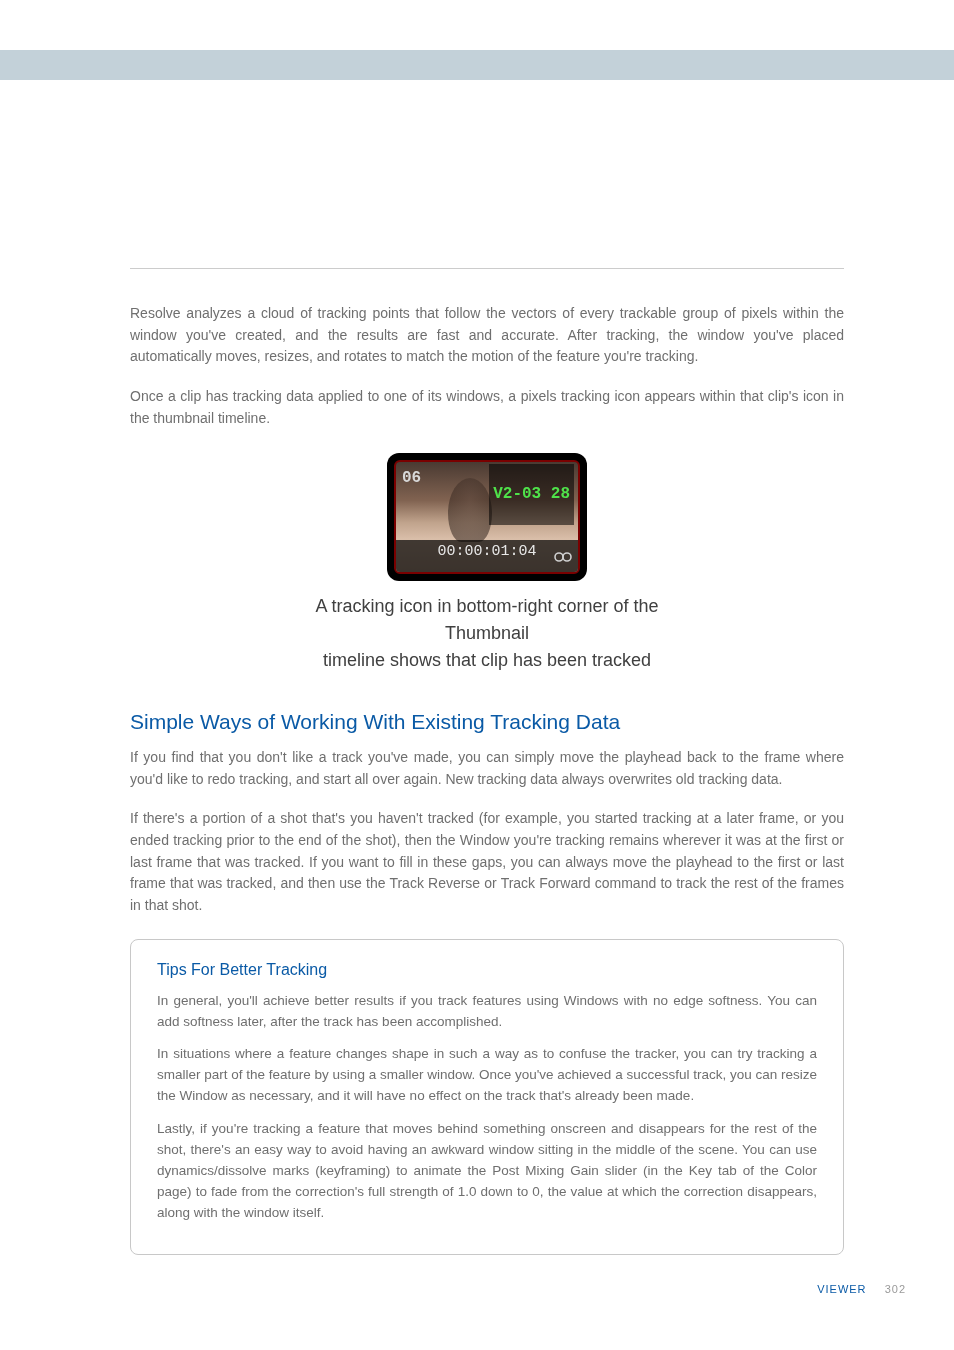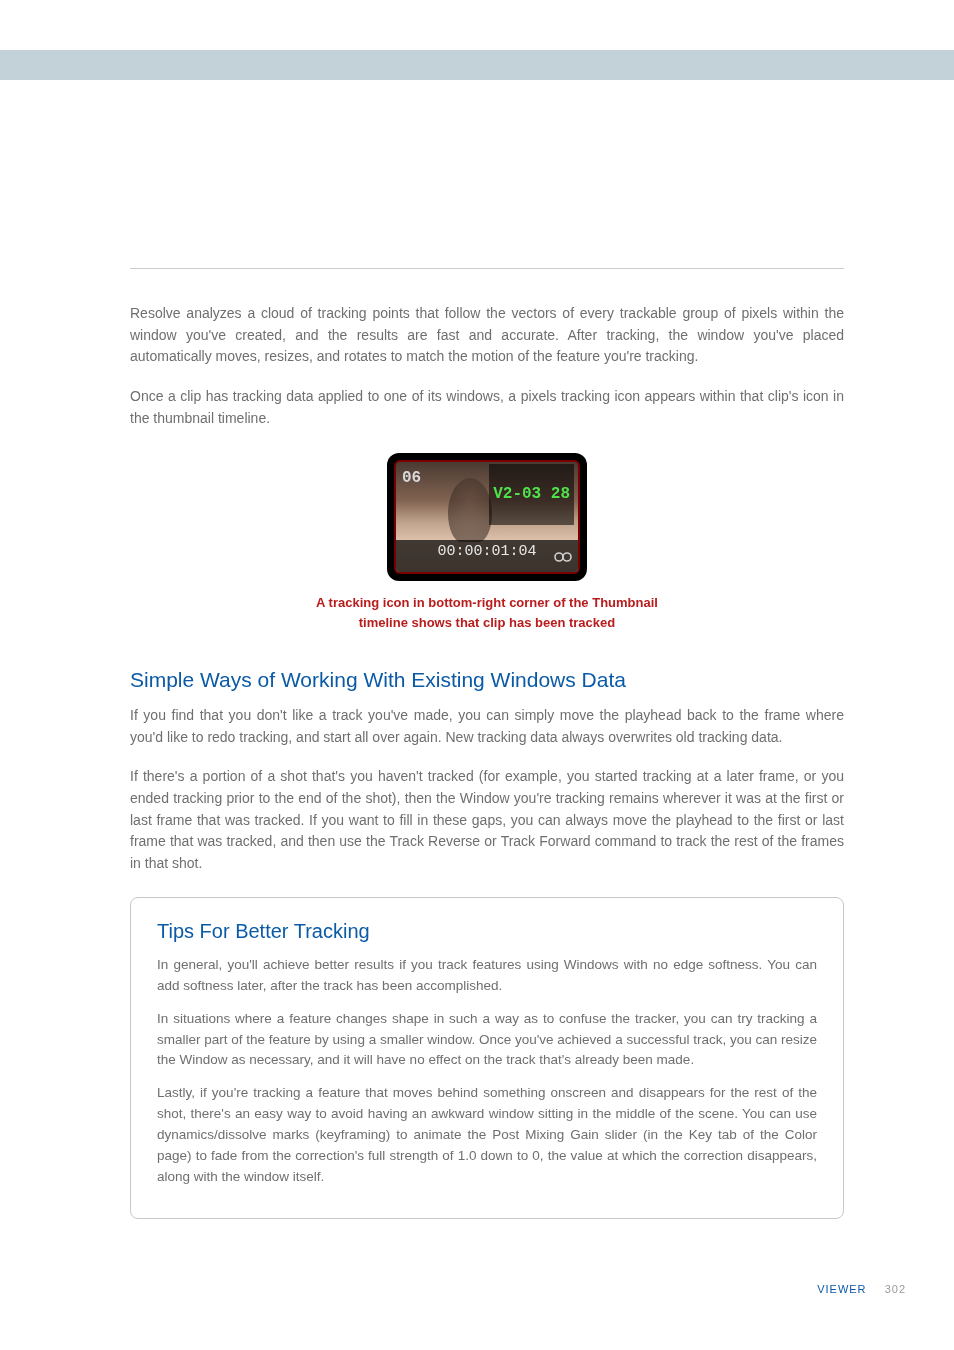--- a/index.html
+++ b/index.html
@@ -107,43 +107,43 @@
     left: 52px;
     top: 16px;
     width: 44px;
     height: 64px;
     background: radial-gradient(ellipse at 50% 35%, #503d34 0%, #3c2c24 55%, #2b1f19 100%);
     border-radius: 50% 50% 30% 30% / 55% 55% 45% 45%;
     opacity: 0.55;
   }
   .figcaption {
     text-align: center;
-    font-size: 13px;
-    color: #b91c1c;
-    font-weight: 700;
+    font-size: 18px;
+    color: #404040;
+    font-weight: 400;
     line-height: 1.5;
     margin: 12px auto 32px auto;
     width: 420px;
   }
   h2.section {
     color: #0a5aa6;
     font-weight: 400;
     font-size: 21px;
     margin: 24px 0 8px 0;
   }
   .tipbox {
     border: 1px solid #c8c8c8;
     border-radius: 8px;
     padding: 18px 26px 18px 26px;
     margin-top: 22px;
   }
   .tipbox h3 {
     color: #0a5aa6;
     font-weight: 400;
-    font-size: 20px;
+    font-size: 16px;
     margin: 0 0 8px 0;
   }
   .tipbox p {
     font-size: 13.5px;
     margin-bottom: 12px;
   }
   .footer {
     position: absolute;
     bottom: 52px;
     right: 48px;
@@ -181,21 +181,21 @@
           </span>
         </div>
       </div>
     </div>
 
     <div class="figcaption">
       <span>A tracking icon in bottom-right corner of the Thumbnail</span><br>
       <span>timeline shows that clip has been tracked</span>
     </div>
 
-    <h2 class="section">Simple Ways of Working With Existing Windows Data</h2>
+    <h2 class="section">Simple Ways of Working With Existing Tracking Data</h2>
     <p>If you find that you don't like a track you've made, you can simply move the playhead back to the frame where you'd like to redo tracking, and start all over again. New tracking data always overwrites old tracking data.</p>
     <p>If there's a portion of a shot that's you haven't tracked (for example, you started tracking at a later frame, or you ended tracking prior to the end of the shot), then the Window you're tracking remains wherever it was at the first or last frame that was tracked. If you want to fill in these gaps, you can always move the playhead to the first or last frame that was tracked, and then use the Track Reverse or Track Forward command to track the rest of the frames in that shot.</p>
 
     <div class="tipbox">
       <h3>Tips For Better Tracking</h3>
       <p>In general, you'll achieve better results if you track features using Windows with no edge softness. You can add softness later, after the track has been accomplished.</p>
       <p>In situations where a feature changes shape in such a way as to confuse the tracker, you can try tracking a smaller part of the feature by using a smaller window. Once you've achieved a successful track, you can resize the Window as necessary, and it will have no effect on the track that's already been made.</p>
       <p>Lastly, if you're tracking a feature that moves behind something onscreen and disappears for the rest of the shot, there's an easy way to avoid having an awkward window sitting in the middle of the scene. You can use dynamics/dissolve marks (keyframing) to animate the Post Mixing Gain slider (in the Key tab of the Color page) to fade from the correction's full strength of 1.0 down to 0, the value at which the correction disappears, along with the window itself.</p>
     </div>
   </div>

